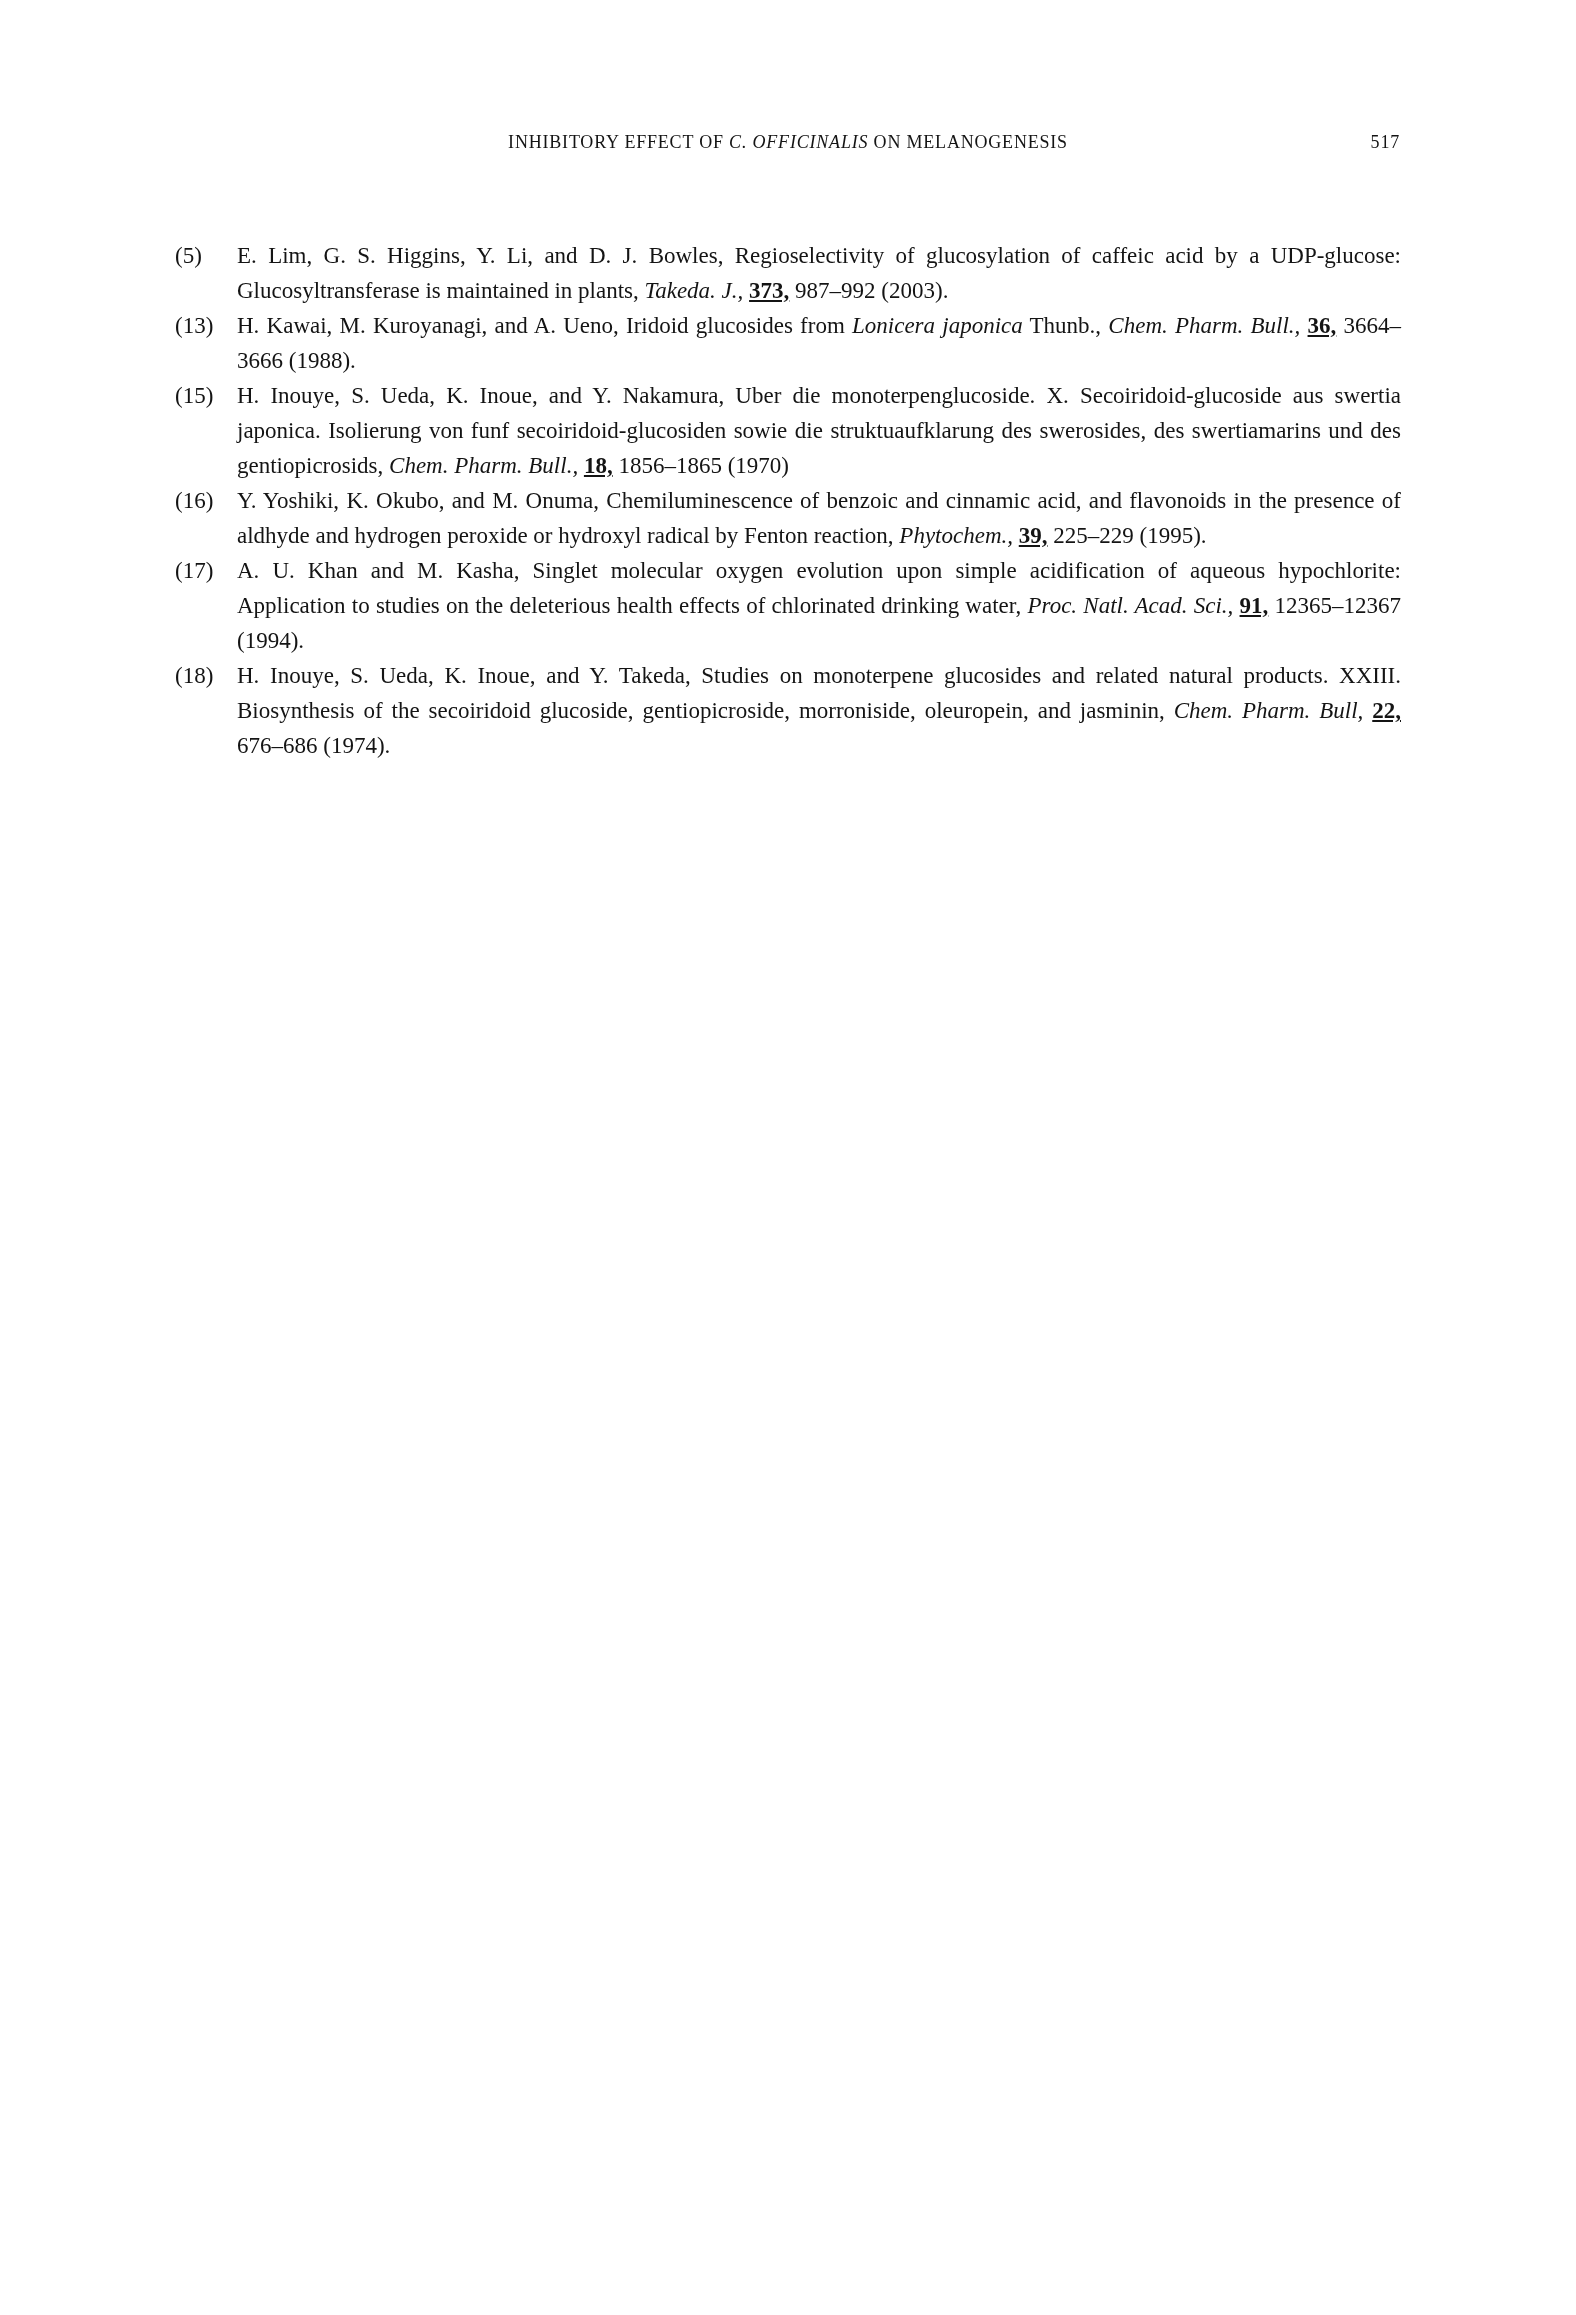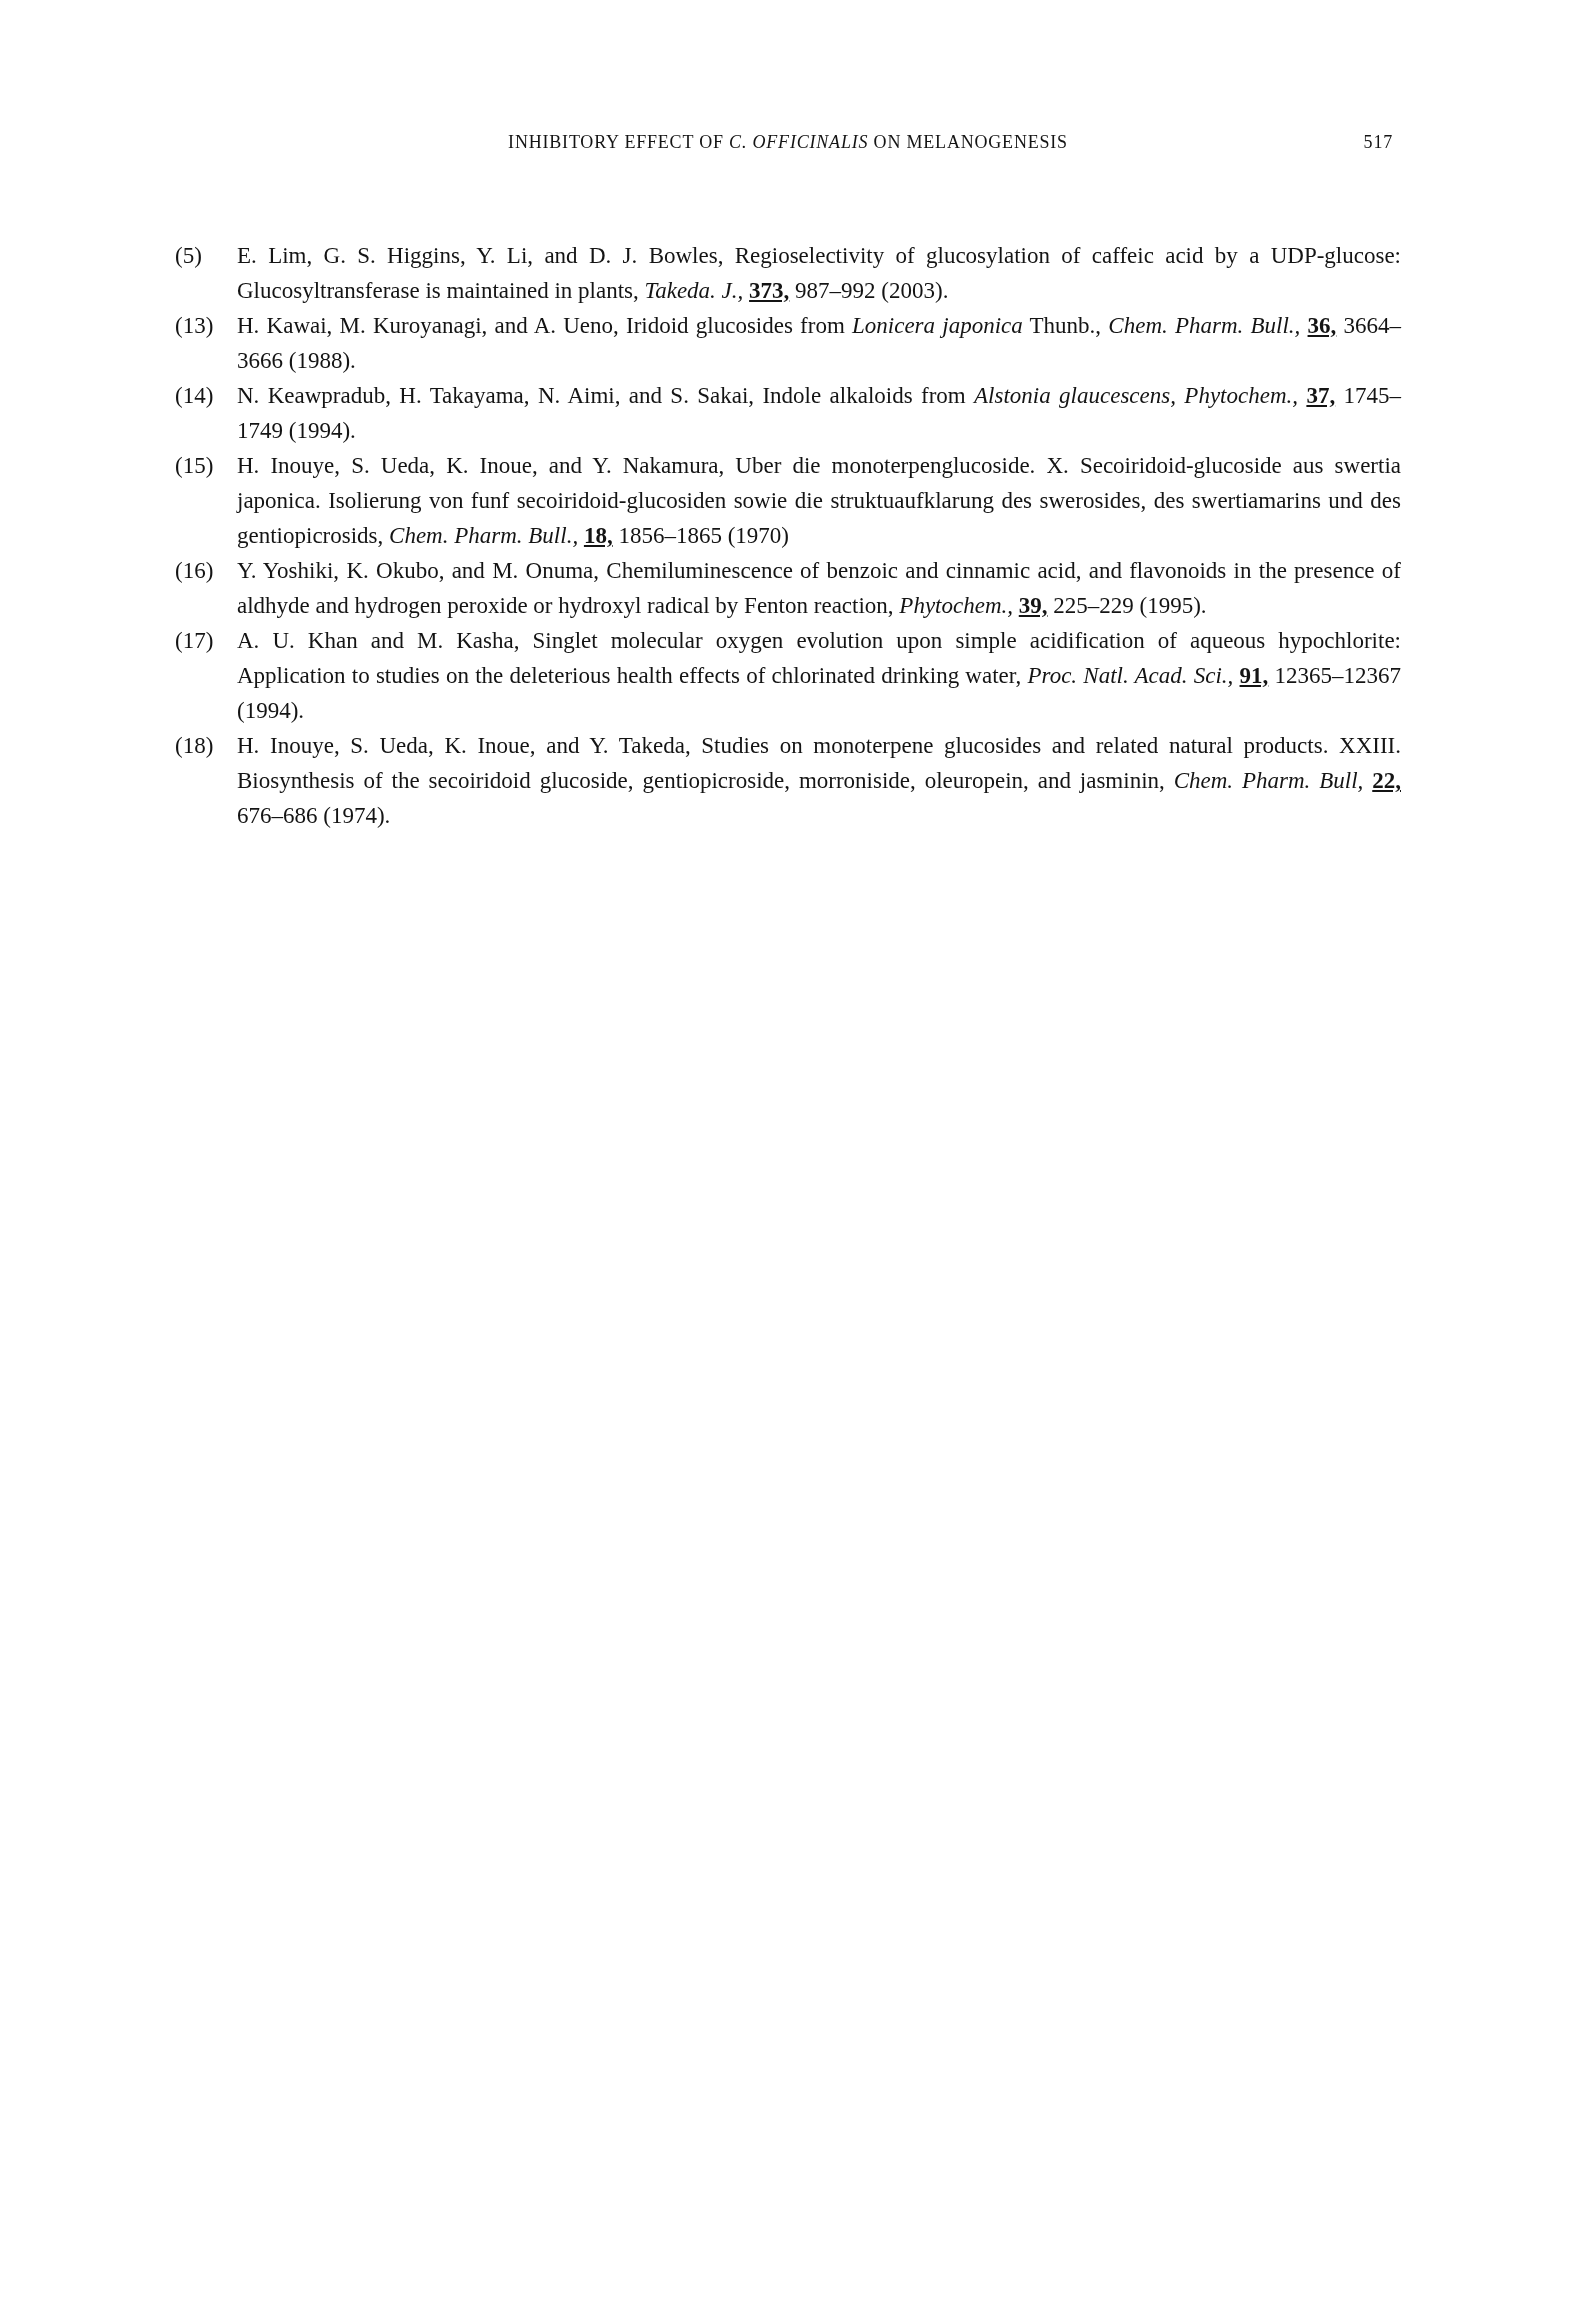--- a/index.html
+++ b/index.html
@@ -28,21 +28,21 @@
     white-space: nowrap;
   }
   .running-head .title {
     position: absolute;
     left: 0;
     right: 0;
     text-align: center;
   }
   .running-head .pagenum {
     position: absolute;
-    right: 8px;
+    right: 1px;
     top: 0;
     margin-left: 40px;
   }
   .refs {
     margin-top: 70px;
   }
   .ref {
     margin: 0;
     font-size: 23px;
     line-height: 35px;
@@ -62,20 +62,19 @@
 <body>
 
 <div class="content">
   <div class="running-head">
     <span class="title"><span>INHIBITORY EFFECT OF </span><span class="it">C. OFFICINALIS</span><span> ON MELANOGENESIS</span></span>
     <span class="pagenum">517</span>
   </div>
   <div class="refs">
       <p class="ref"><span class="ref-label">(5)</span><span>E. Lim, G. S. Higgins, Y. Li, and D. J. Bowles, Regioselectivity of glucosylation of caffeic acid by a UDP-glucose: Glucosyltransferase is maintained in plants, </span><span class="it">Takeda. J.,</span><span> </span><span class="bd">373,</span><span> 987–992 (2003).</span></p>
       <p class="ref"><span class="ref-label">(13)</span><span>H. Kawai, M. Kuroyanagi, and A. Ueno, Iridoid glucosides from </span><span class="it">Lonicera japonica</span><span> Thunb., </span><span class="it">Chem. Pharm. Bull.,</span><span> </span><span class="bd">36,</span><span> 3664–3666 (1988).</span></p>
-      <p class="ref"><span class="ref-label">(14)</span><span>N. Keawpradub, H. Takayama, N. Aimi, and S. Sakai, Indole alkaloids from </span><span class="it">Alstonia glaucescens, Phytochem.,</span><span> </span><span class="bd">37,</span><span> 1745–1749 (1994).</span></p>
       <p class="ref"><span class="ref-label">(15)</span><span>H. Inouye, S. Ueda, K. Inoue, and Y. Nakamura, Uber die monoterpenglucoside. X. Secoiridoid-glucoside aus swertia japonica. Isolierung von funf secoiridoid-glucosiden sowie die struktuaufklarung des swerosides, des swertiamarins und des gentiopicrosids, </span><span class="it">Chem. Pharm. Bull.,</span><span> </span><span class="bd">18,</span><span> 1856–1865 (1970)</span></p>
       <p class="ref"><span class="ref-label">(16)</span><span>Y. Yoshiki, K. Okubo, and M. Onuma, Chemiluminescence of benzoic and cinnamic acid, and flavonoids in the presence of aldhyde and hydrogen peroxide or hydroxyl radical by Fenton reaction, </span><span class="it">Phytochem.,</span><span> </span><span class="bd">39,</span><span> 225–229 (1995).</span></p>
       <p class="ref"><span class="ref-label">(17)</span><span>A. U. Khan and M. Kasha, Singlet molecular oxygen evolution upon simple acidification of aqueous hypochlorite: Application to studies on the deleterious health effects of chlorinated drinking water, </span><span class="it">Proc. Natl. Acad. Sci.,</span><span> </span><span class="bd">91,</span><span> 12365–12367 (1994).</span></p>
       <p class="ref"><span class="ref-label">(18)</span><span>H. Inouye, S. Ueda, K. Inoue, and Y. Takeda, Studies on monoterpene glucosides and related natural products. XXIII. Biosynthesis of the secoiridoid glucoside, gentiopicroside, morroniside, oleuropein, and jasminin, </span><span class="it">Chem. Pharm. Bull,</span><span> </span><span class="bd">22,</span><span> 676–686 (1974).</span></p>
     </div>
 </div>
 
 
 </body></html>

